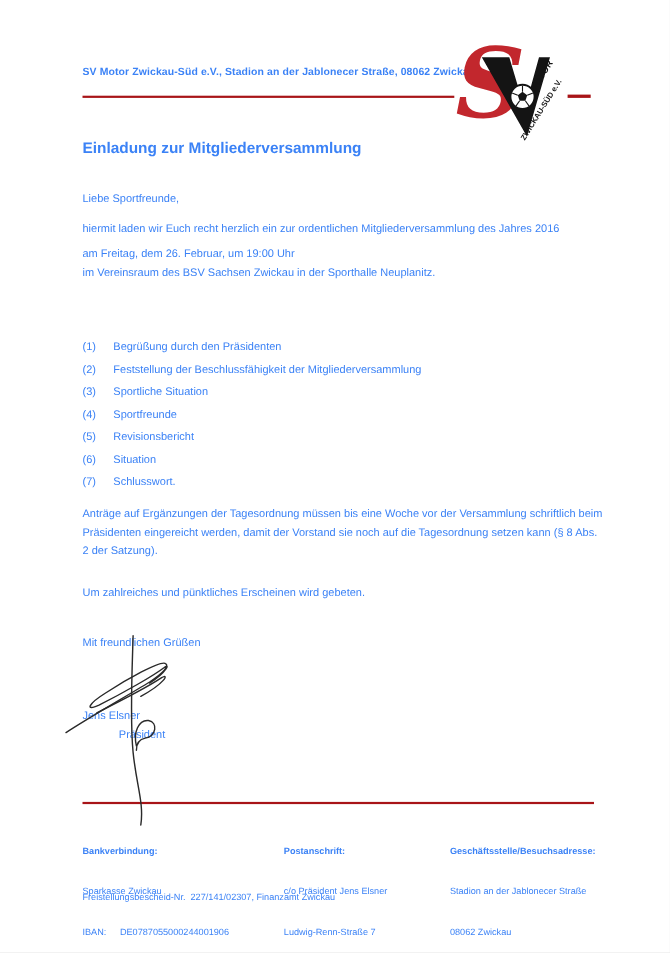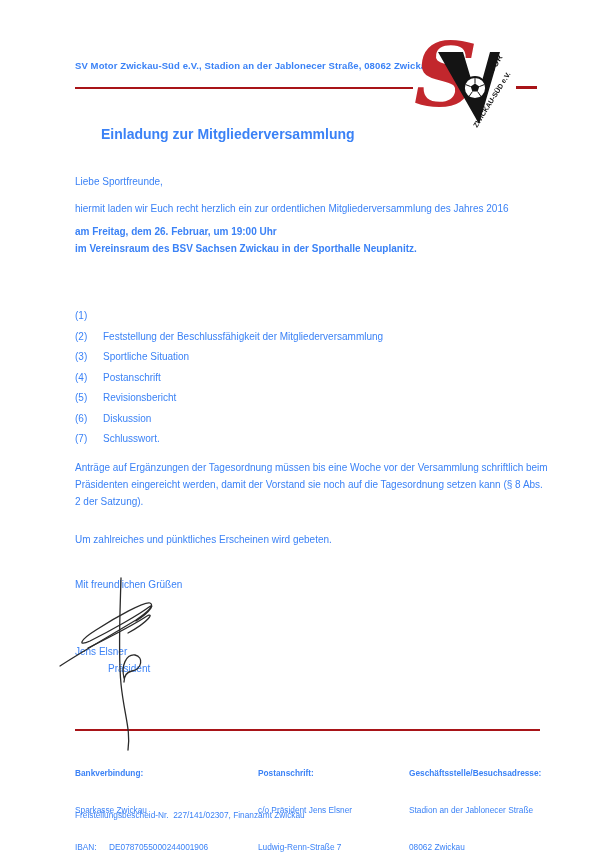--- a/index.html
+++ b/index.html
@@ -7,23 +7,23 @@
     position:relative;width:609px;height:866px;background:#ffffff;
     font-family:"Liberation Sans",sans-serif;color:#3b82f6;overflow:hidden;
     margin:0 auto;
   }
   .abs{position:absolute;}
   .sender{left:75px;top:60px;font-size:9.5px;font-weight:bold;letter-spacing:.1px;}
   .rule{background:#a81418;height:2px;}
   .hrule{left:75px;top:87px;width:338px;}
   .hdash{left:516px;top:86px;width:21px;height:3px;}
   .frule{left:75px;top:729px;width:465px;}
-  .title{left:75px;top:126px;font-size:14px;font-weight:bold;margin-left:26px;}
+  .title{left:75px;top:126px;font-size:14px;font-weight:bold;}
   .body-line{left:75px;font-size:10px;}
-  .b{font-weight:bold;text-align:right;}
+  .b{font-weight:normal;text-align:right;}
   .salutation{top:176px;}
   .intro{top:203px;}
   .dateline{top:226px;}
   .venueline{top:243px;}
   .agenda-intro{top:283px;}
   .agenda{left:75px;top:310px;font-size:10px;}
   .agenda-row{height:20.5px;display:flex;}
   .agenda-num{width:28px;flex:0 0 28px;}
   .note{top:459px;width:474px;line-height:17.2px;}
   .closing{top:516px;margin-top:18px;}
@@ -73,40 +73,41 @@
 
   <div class="abs title">Einladung zur Mitgliederversammlung</div>
   <div class="abs body-line salutation">Liebe Sportfreunde,</div>
   <div class="abs body-line intro">hiermit laden wir Euch recht herzlich ein zur ordentlichen Mitgliederversammlung des Jahres 2016</div>
   <div class="abs body-line b dateline">am Freitag, dem 26. Februar, um 19:00 Uhr</div>
   <div class="abs body-line b venueline">im Vereinsraum des BSV Sachsen Zwickau in der Sporthalle Neuplanitz.</div>
 
   <div class="abs agenda">
     <div class="agenda-row">
       <span class="agenda-num">(1)</span>
+      <span>Begrüßung durch den Präsidenten</span>
     </div>
     <div class="agenda-row">
       <span class="agenda-num">(2)</span>
       <span>Feststellung der Beschlussfähigkeit der Mitgliederversammlung</span>
     </div>
     <div class="agenda-row">
       <span class="agenda-num">(3)</span>
       <span>Sportliche Situation</span>
     </div>
     <div class="agenda-row">
       <span class="agenda-num">(4)</span>
-      <span>Postanschrift</span>
+      <span>Sportfreunde</span>
     </div>
     <div class="agenda-row">
       <span class="agenda-num">(5)</span>
       <span>Revisionsbericht</span>
     </div>
     <div class="agenda-row">
       <span class="agenda-num">(6)</span>
-      <span>Diskussion</span>
+      <span>Situation</span>
     </div>
     <div class="agenda-row">
       <span class="agenda-num">(7)</span>
       <span>Schlusswort.</span>
     </div>
   </div>
 
   <div class="abs body-line note">Anträge auf Ergänzungen der Tagesordnung müssen bis eine Woche vor der Versammlung schriftlich beim Präsidenten eingereicht werden, damit der Vorstand sie noch auf die Tagesordnung setzen kann (§ 8 Abs. 2 der Satzung).</div>
   <div class="abs body-line closing">Um zahlreiches und pünktliches Erscheinen wird gebeten.</div>
   <div class="abs body-line regards">Mit freundlichen Grüßen</div>

